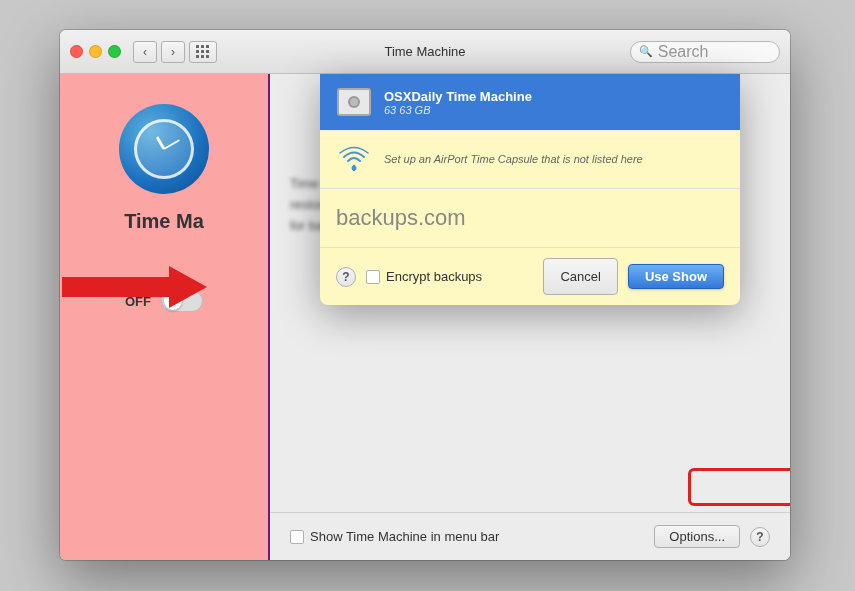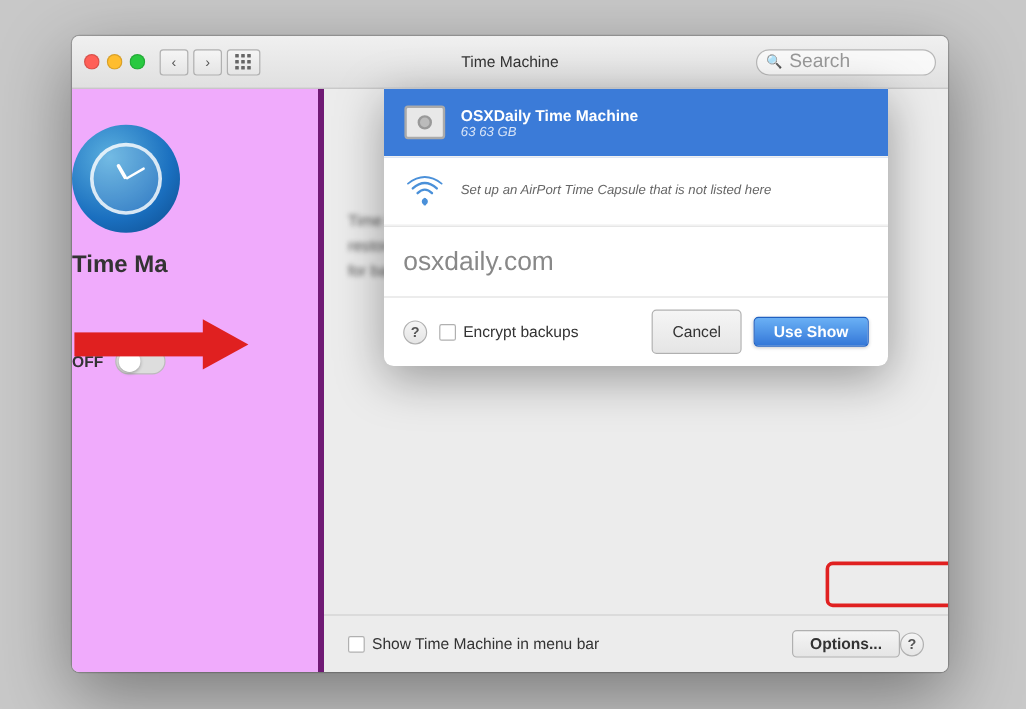--- a/index.html
+++ b/index.html
@@ -135,25 +135,25 @@
 
     
     .window-content {
       display: flex;
       height: calc(100% - 44px);
     }
 
     
     .sidebar {
       width: 210px;
-      background: #f0abfc;
-      border-right: 5px solid #701a75;
+      background: #fca5a5;
+      border-right: 2px solid #701a75;
       display: flex;
       flex-direction: column;
-      align-items: flex-start;
+      align-items: center;
       padding-top: 30px;
     }
 
     .tm-icon {
       width: 90px;
       height: 90px;
       margin-bottom: 16px;
       position: relative;
     }
 
@@ -264,20 +264,21 @@
       position: absolute;
       bottom: 0;
       left: 0;
       right: 0;
       height: 48px;
       background: #ececec;
       border-top: 1px solid #d0d0d0;
       display: flex;
       align-items: center;
       padding: 0 20px;
+      gap: 10px;
     }
 
     .show-tm-checkbox {
       display: flex;
       align-items: center;
       gap: 6px;
       font-size: 13px;
       color: #333;
     }
 
@@ -291,21 +292,20 @@
 
     .options-btn {
       margin-left: auto;
       padding: 3px 14px;
       background: linear-gradient(to bottom, #f5f5f5, #e5e5e5);
       border: 1px solid #b0b0b0;
       border-radius: 4px;
       font-size: 13px;
       color: #333;
       cursor: pointer;
-      font-weight: bold;
     }
 
     .help-btn {
       width: 20px;
       height: 20px;
       border-radius: 50%;
       border: 1px solid #b0b0b0;
       background: linear-gradient(to bottom, #f5f5f5, #e5e5e5);
       display: flex;
       align-items: center;
@@ -316,21 +316,21 @@
       font-weight: 600;
     }
 
     
     .dialog {
       position: absolute;
       top: 0;
       left: 50%;
       transform: translateX(-50%);
       width: 420px;
-      background: #ffffff;
+      background: #fef9c3;
       border-radius: 0 0 8px 8px;
       box-shadow: 0 10px 40px rgba(0,0,0,0.35);
       z-index: 10;
       overflow: hidden;
     }
 
     .dialog-list {
       list-style: none;
       border-bottom: 1px solid #e0e0e0;
     }
@@ -591,21 +591,21 @@
                   <circle cx="16" cy="22" r="2.5" fill="#4a90d9"></circle>
                 </svg>
               </div>
             </div>
             <div class="item-text">
               <div class="item-sub">Set up an AirPort Time Capsule that is not listed here</div>
             </div>
           </li>
         </ul>
 
-        <div class="dialog-watermark">osxdaily.com</div>
+        <div class="dialog-watermark">backups.com</div>
 
         <div class="dialog-footer">
           <div class="dialog-help-btn">?</div>
 
           <div class="encrypt-row">
             <div class="checkbox-box"></div>
             <span>Encrypt backups</span>
           </div>
 
           <button class="dialog-cancel-btn">Cancel</button>

